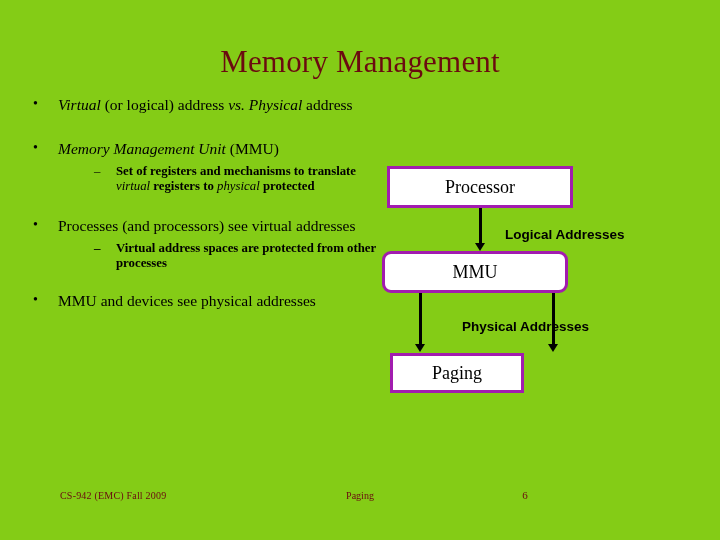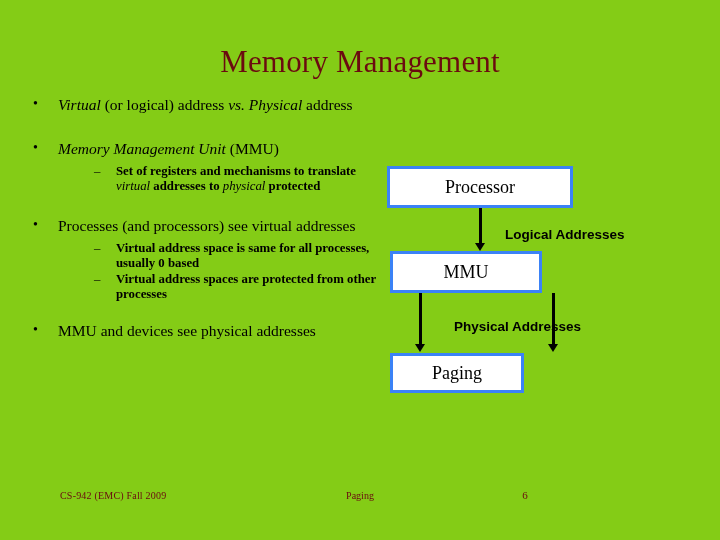--- a/index.html
+++ b/index.html
@@ -91,32 +91,32 @@
   .diagram {
     position: absolute;
     left: 380px;
     top: 160px;
     width: 330px;
     height: 240px;
   }
   .dbox {
     position: absolute;
     box-sizing: border-box;
-    border: 3px solid #3b82f6;
+    border: 3px solid #a21caf;
     background: #ffffff;
     display: flex;
     align-items: center;
     justify-content: center;
     font-family: "Liberation Serif", serif;
     font-size: 18px;
     color: #000000;
     line-height: 1;
   }
   #box-processor { left: 7px;   top: 6px;   width: 186px; height: 42px; }
-  #box-mmu       { left: 10px;   top: 91px;  width: 152px; height: 42px; }
+  #box-mmu       { left: 2px;   top: 91px;  width: 186px; height: 42px; border-radius: 9px; }
   #box-memory    { left: 10px;  top: 193px; width: 134px; height: 40px; }
   #box-io        { left: 158px; top: 193px; width: 162px; height: 40px; }
 
   .vline {
     position: absolute;
     width: 3px;
     background: #000000;
   }
   .arrowhead {
     position: absolute;
@@ -137,21 +137,21 @@
     position: absolute;
     font-family: "Liberation Sans", sans-serif;
     font-size: 13.5px;
     font-weight: bold;
     color: #000000;
     white-space: nowrap;
     line-height: 1;
     padding-left: 8px;
   }
   #label-logical  { left: 117px; top: 68px; }
-  #label-physical { left: 66px;  top: 160px; text-align: center; }
+  #label-physical { left: 74px;  top: 160px; text-align: center; }
 
   
   .footer-left {
     position: absolute;
     left: 60px;
     top: 490px;
     font-family: "Liberation Serif", serif;
     font-size: 10px;
     color: #6B0A10;
     letter-spacing: 0.2px;
@@ -252,34 +252,33 @@
     </div>
 
     <div class="gap-1"></div>
 
     <div class="bullet">
       <span class="marker">•</span>
       <span><span class="it">Memory Management Unit</span><span> (MMU)</span></span>
       <div class="subl">
         <div class="sub">
           <span class="marker">–</span>
-          <span><span>Set of registers and mechanisms to translate </span><span class="it">virtual</span><span> addresses to </span><span class="it">physical</span><span> protected</span></span>
+          <span><span>Set of registers and mechanisms to translate </span><span class="it">virtual</span><span> registers to </span><span class="it">physical</span><span> protected</span></span>
         </div>
       </div>
     </div>
 
     <div class="gap-2"></div>
 
     <div class="bullet">
       <span class="marker">•</span>
       <span>Processes (and processors) see virtual addresses</span>
       <div class="subl">
         <div class="sub">
           <span class="marker">–</span>
-          <span>Virtual address space is same for all processes, usually 0 based</span>
         </div>
         <div class="sub">
           <span class="marker">–</span>
           <span>Virtual address spaces are protected from other processes</span>
         </div>
       </div>
     </div>
 
     <div class="gap-3"></div>
 

